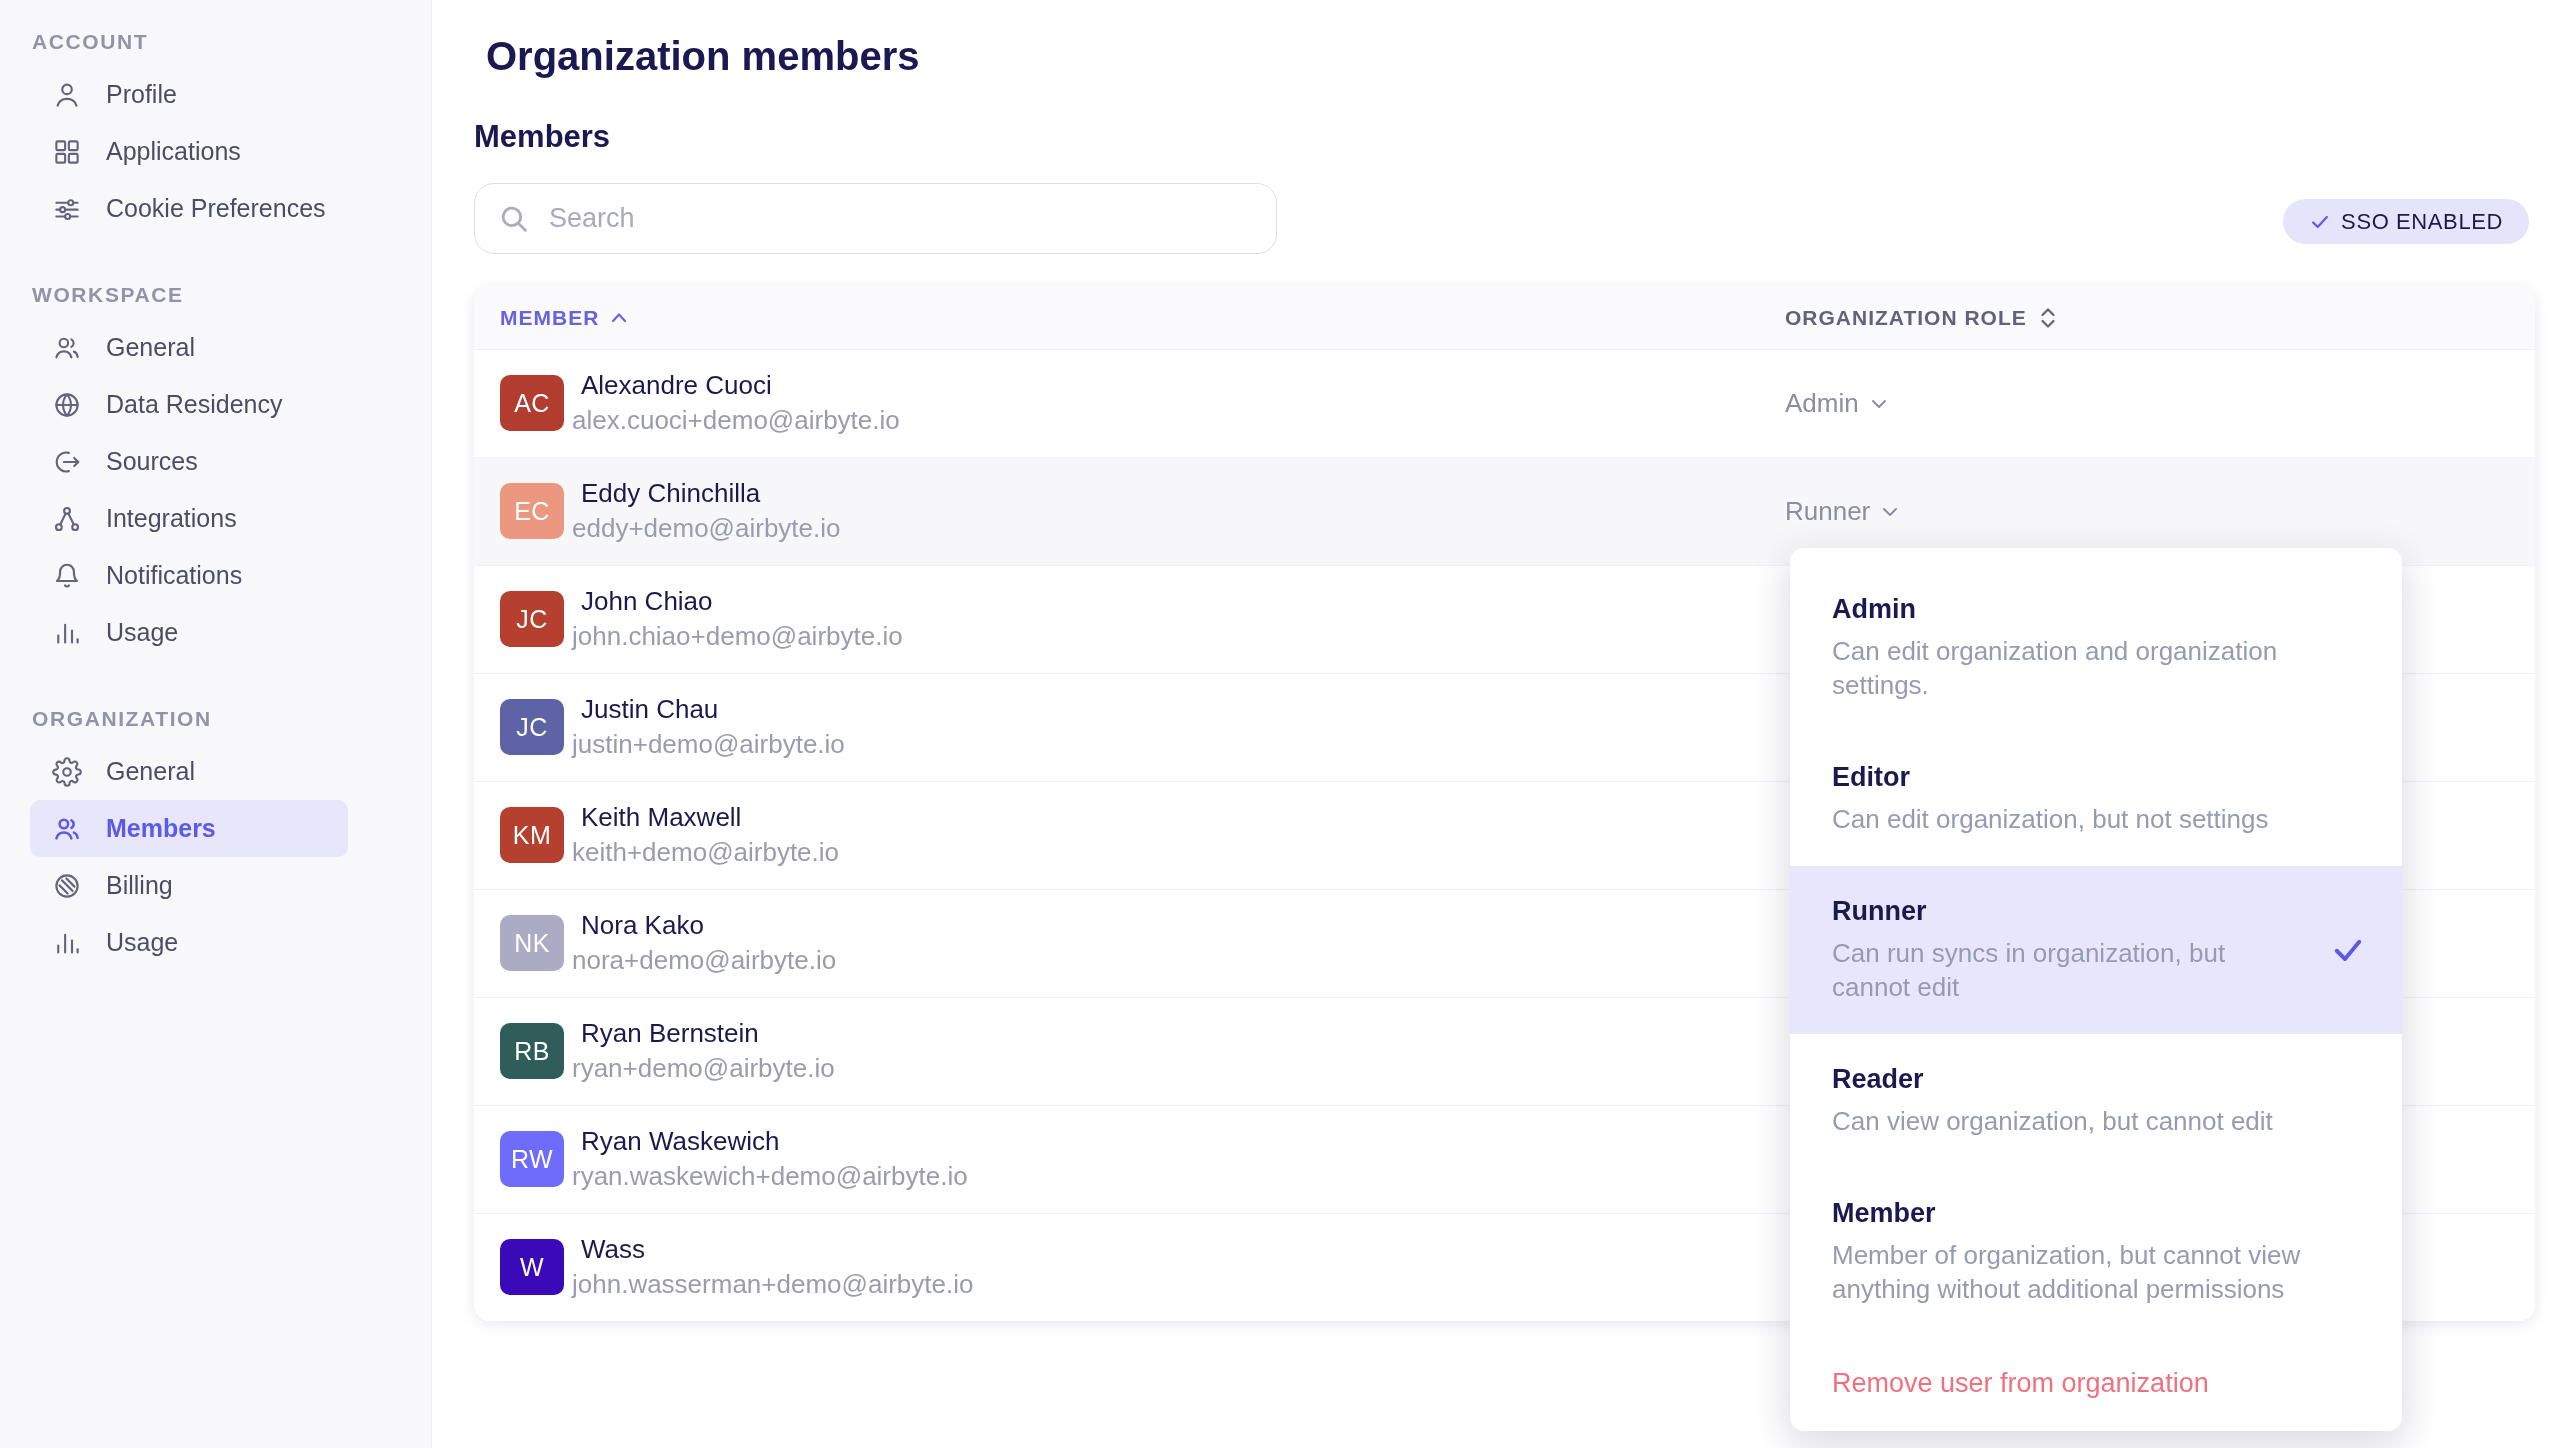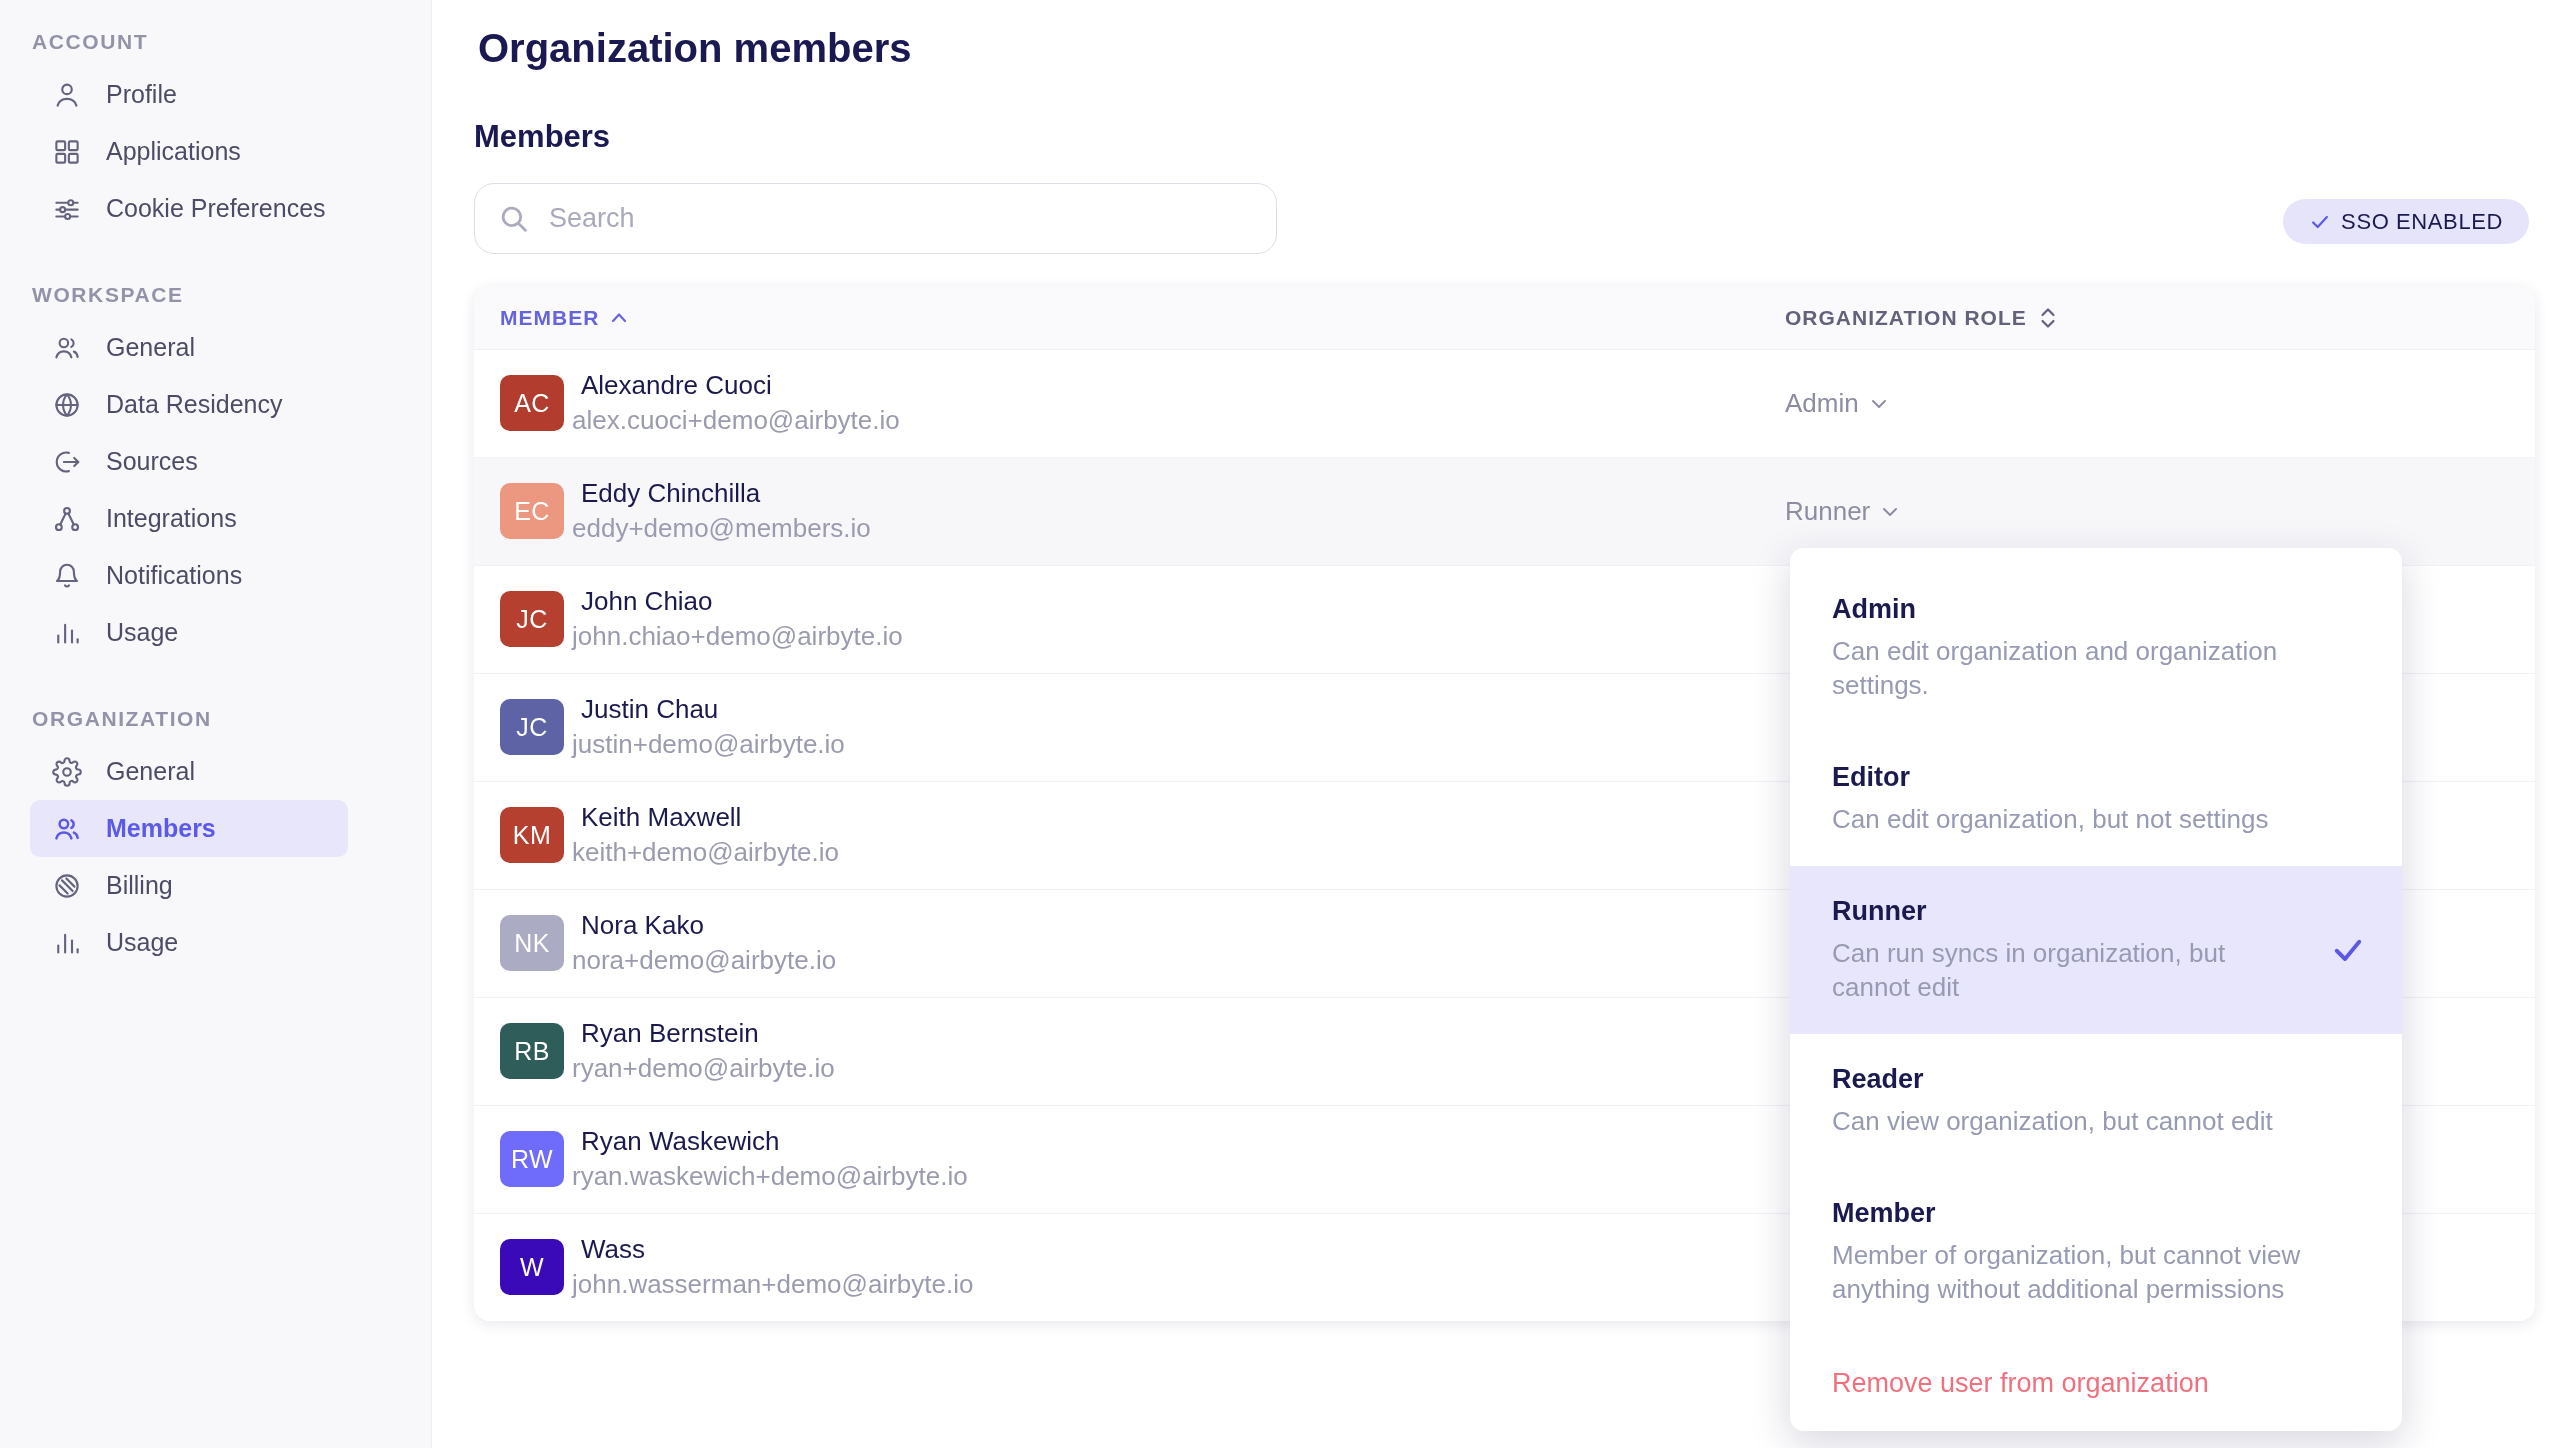--- a/index.html
+++ b/index.html
@@ -25,21 +25,21 @@
     width:318px;height:57px;margin-left:30px;border-radius:10px;
     display:flex;align-items:center;padding-left:22px;box-sizing:border-box;
     color:#4C4C66;font-size:25px;font-weight:500;cursor:pointer;
   }
   .side-item .icn{width:30px;height:30px;margin-right:24px;display:flex;align-items:center;justify-content:center;}
   .side-item svg{stroke:#64647F;fill:none;stroke-width:1.7;stroke-linecap:round;stroke-linejoin:round;}
   .side-item.active{background:#E8E6FB;color:#5C5AE8;font-weight:700;}
   .side-item.active svg{stroke:#5C5AE8;stroke-width:2;}
   
   .main{position:absolute;left:432px;top:0;width:2130px;height:1448px;}
-  .page-title{position:absolute;left:42px;top:20px;font-size:40px;line-height:48px;font-weight:700;color:#1A1951;margin:4px;}
+  .page-title{position:absolute;left:42px;top:20px;font-size:40px;line-height:48px;font-weight:700;color:#1A1951;margin:12px;}
   .section-title{position:absolute;left:42px;top:118px;font-size:31px;line-height:38px;font-weight:700;color:#1A1951;margin:0;}
   .search-box{
     position:absolute;left:42px;top:183px;width:803px;height:71px;box-sizing:border-box;
     border:1.5px solid #DEDEE7;border-radius:20px;background:#fff;
     display:flex;align-items:center;padding-left:22px;
   }
   .search-box svg{stroke:#ABABC0;fill:none;stroke-width:2;stroke-linecap:round;}
   .search-input{
     border:none;outline:none;background:transparent;margin-left:16px;flex:1;
     font-size:27px;color:#1A1951;font-family:"Liberation Sans", sans-serif;
@@ -299,21 +299,21 @@
             <path d="M2 2l6 6 6-6"></path>
           </svg>
       </div>
     </div>
 
     <div class="row hl">
       <div class="avatar" style="background: rgb(236, 151, 128);">
           <span>EC</span>
         </div>
       <div class="who-name">Eddy Chinchilla</div>
-      <div class="who-mail">eddy+demo@members.io</div>
+      <div class="who-mail">eddy+demo@airbyte.io</div>
       <div class="role-cell">
         <span>Runner</span>
         <svg width="16" height="10" viewBox="0 0 16 10">
             <path d="M2 2l6 6 6-6"></path>
           </svg>
       </div>
     </div>
 
     <div class="row">
       <div class="avatar" style="background: rgb(181, 64, 47);">

